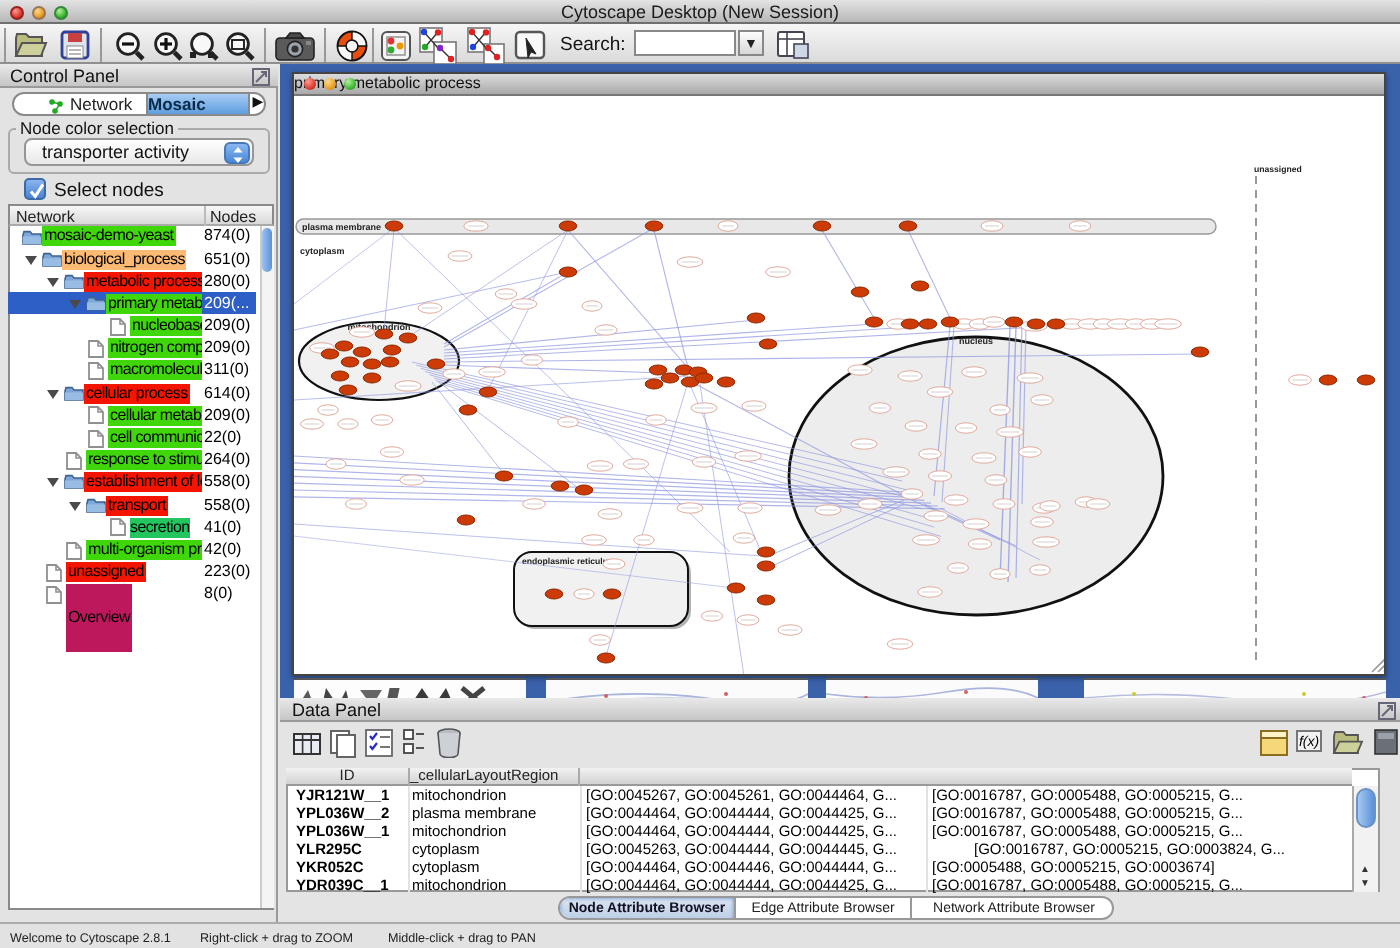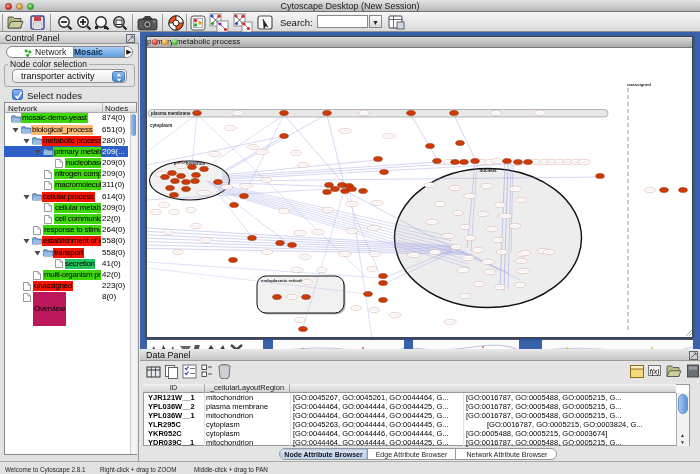--- a/index.html
+++ b/index.html
@@ -702,21 +702,21 @@
  <path d="M1 11.5 L3.7 5.8 L15 5.8 L12.6 11.5 Z" fill="#cdd09a" stroke="#555" stroke-width="0.9"></path>
 </svg>
 <svg style="position:absolute;left:687px;top:364px" width="12" height="14">
  <rect x="0.5" y="1" width="11" height="12" fill="#6b6f76" stroke="#333" stroke-width="0.8"></rect>
  <rect x="2" y="2.5" width="8" height="3" fill="#9ba0a8"></rect>
 </svg>
 
 <div class="abs" style="left:143px;top:384px;width:547px;height:62px;background:#fff;border:1px solid #999"></div>
 <div class="abs" style="left:143px;top:384px;width:533px;height:8.5px;background:linear-gradient(#f2f2f2,#d2d2d2);border-bottom:1px solid #999">
  <div class="abs" style="left:0;top:0;width:62px;text-align:center;font-size:7.5px;line-height:8.5px;color:#222;border-right:1px solid #aaa">ID</div>
- <div class="abs" style="left:62px;top:0;width:85px;text-align:center;font-size:7.5px;line-height:8.5px;color:#222;border-right:1px solid #aaa">_cellularLayoutRegion</div>
+ <div class="abs" style="left:62px;top:0;width:85px;text-align:left;font-size:7.5px;line-height:8.5px;color:#222;border-right:1px solid #aaa">_cellularLayoutRegion</div>
 </div>
 <div style="position:absolute;left:148px;top:393px;font-size:7.5px;font-weight:bold;white-space:nowrap">YJR121W__1</div>
 <div style="position:absolute;left:206px;top:393px;font-size:7.5px;white-space:nowrap">mitochondrion</div>
 <div style="position:absolute;left:293px;top:393px;width:168px;overflow:hidden;font-size:7.5px;white-space:nowrap">[GO:0045267, GO:0045261, GO:0044464, G...</div>
 <div style="position:absolute;left:466px;top:393px;width:208px;overflow:hidden;font-size:7.5px;white-space:nowrap">[GO:0016787, GO:0005488, GO:0005215, G...</div>
 <div style="position:absolute;left:148px;top:402px;font-size:7.5px;font-weight:bold;white-space:nowrap">YPL036W__2</div>
 <div style="position:absolute;left:206px;top:402px;font-size:7.5px;white-space:nowrap">plasma membrane</div>
 <div style="position:absolute;left:293px;top:402px;width:168px;overflow:hidden;font-size:7.5px;white-space:nowrap">[GO:0044464, GO:0044444, GO:0044425, G...</div>
 <div style="position:absolute;left:466px;top:402px;width:208px;overflow:hidden;font-size:7.5px;white-space:nowrap">[GO:0016787, GO:0005488, GO:0005215, G...</div>
 <div style="position:absolute;left:148px;top:411px;font-size:7.5px;font-weight:bold;white-space:nowrap">YPL036W__1</div>

